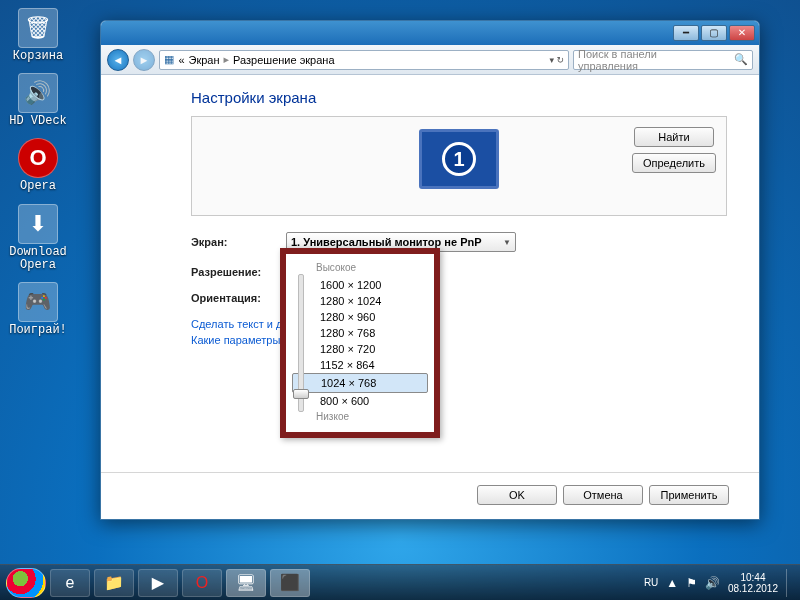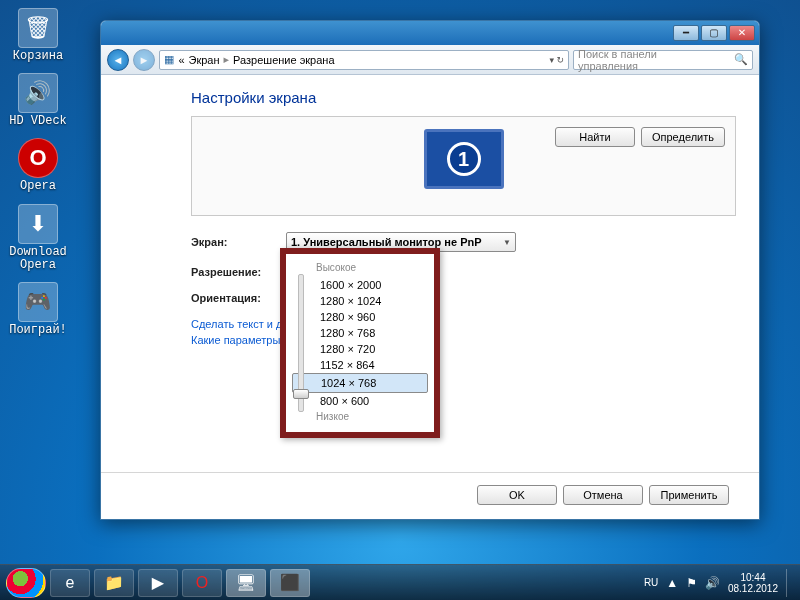--- a/index.html
+++ b/index.html
@@ -17,26 +17,26 @@
 .titlebar .tbtn { width:26px; height:16px; background:linear-gradient(#cfe6f7,#8db9dc); border:1px solid #3a6a92; border-radius:2px; font-size:10px; line-height:14px; text-align:center; color:#222; cursor:pointer; }
 .titlebar .tbtn.close { background:linear-gradient(#e88,#c44); color:#fff; }
 
 .toolbar { height:30px; background:linear-gradient(#f3f6f9,#dfe8f0); border-bottom:1px solid #b5c4d4; display:flex; align-items:center; padding:0 6px; gap:4px; font-size:11px; }
 .navbtn { width:22px; height:22px; border-radius:50%; background:radial-gradient(#5ab3ec,#1976c0); border:1px solid #1d5d94; display:flex; align-items:center; justify-content:center; color:#fff; font-size:11px; }
 .addr { flex:1; height:20px; background:#fff; border:1px solid #9cb0c4; border-radius:2px; display:flex; align-items:center; padding:0 4px; gap:4px; }
 .addr .sep { color:#888; }
 .search { width:180px; height:20px; background:#fff; border:1px solid #9cb0c4; border-radius:2px; display:flex; align-items:center; padding:0 4px; color:#888;gap:28px; }
 .search .mag { margin-left:auto; color:#2b6aa3; }
 
-.content { padding:14px 23px 10px 90px; position:relative; height:calc(100% - 54px);border-radius:8px; }
+.content { padding:14px 32px 10px 90px; position:relative; height:calc(100% - 54px);border-radius:8px; }
 .h1 { color:#003399; font-size:15px; margin-bottom:10px; }
 .preview { border:1px solid #c9c9c9; background:#fafafa; height:100px; position:relative; margin-bottom:16px; }
 .monitor { position:absolute; left:50%; top:12px; transform:translateX(-50%); width:80px; height:60px; background:#1b4fa3; border:3px solid #4a73bd; border-radius:3px; display:flex; align-items:center; justify-content:center; }
 .monitor .num { width:34px; height:34px; border-radius:50%; background:#0a3d91; border:3px solid #fff; color:#fff; font-size:20px; font-weight:bold; display:flex; align-items:center; justify-content:center; }
-.sidebtns { position:absolute; right:10px; top:10px; display:flex; flex-direction:row; gap:6px;align-items:center; }
+.sidebtns { position:absolute; right:10px; top:10px; display:flex; flex-direction:column; gap:6px;align-items:center; }
 .wbtn { min-width:80px; height:20px; font-size:11px; background:linear-gradient(#fdfdfd,#e4e4e4); border:1px solid #8a8a8a; border-radius:3px; padding:0 10px; cursor:pointer; }
 
 .row { display:flex; align-items:center; margin-bottom:10px; font-size:11px;font-weight:bold; }
 .row .lab { width:95px; color:#222; }
 .sel { height:20px; background:linear-gradient(#fff,#e9e9e9); border:1px solid #8a8a8a; border-radius:2px; font-size:11px; padding:0 4px; display:flex; align-items:center; gap:0; cursor:pointer; }
 .sel .chev { margin-left:auto; font-size:8px; color:#555; }
 
 .linkrow { margin-top:8px; text-align:right; }
 .link { color:#0b5bd3; font-size:11px; cursor:pointer; }
 .linkleft { margin-top:14px; font-size:11px; }
@@ -153,21 +153,21 @@
       <button class="wbtn">Отмена</button>
       <button class="wbtn">Применить</button>
     </div>
   </div>
 </div>
 
 <div class="dd">
   <div class="track"></div>
   <div class="thumb" style="top:135px"></div>
   <div class="cap">Высокое</div>
-  <div class="opt">1600 × 2000</div>
+  <div class="opt">1600 × 1200</div>
   <div class="opt">1280 × 1024</div>
   <div class="opt">1280 × 960</div>
   <div class="opt">1280 × 768</div>
   <div class="opt">1280 × 720</div>
   <div class="opt">1152 × 864</div>
   <div class="opt sel">1024 × 768</div>
   <div class="opt">800 × 600</div>
   <div class="cap">Низкое</div>
 </div>
 

